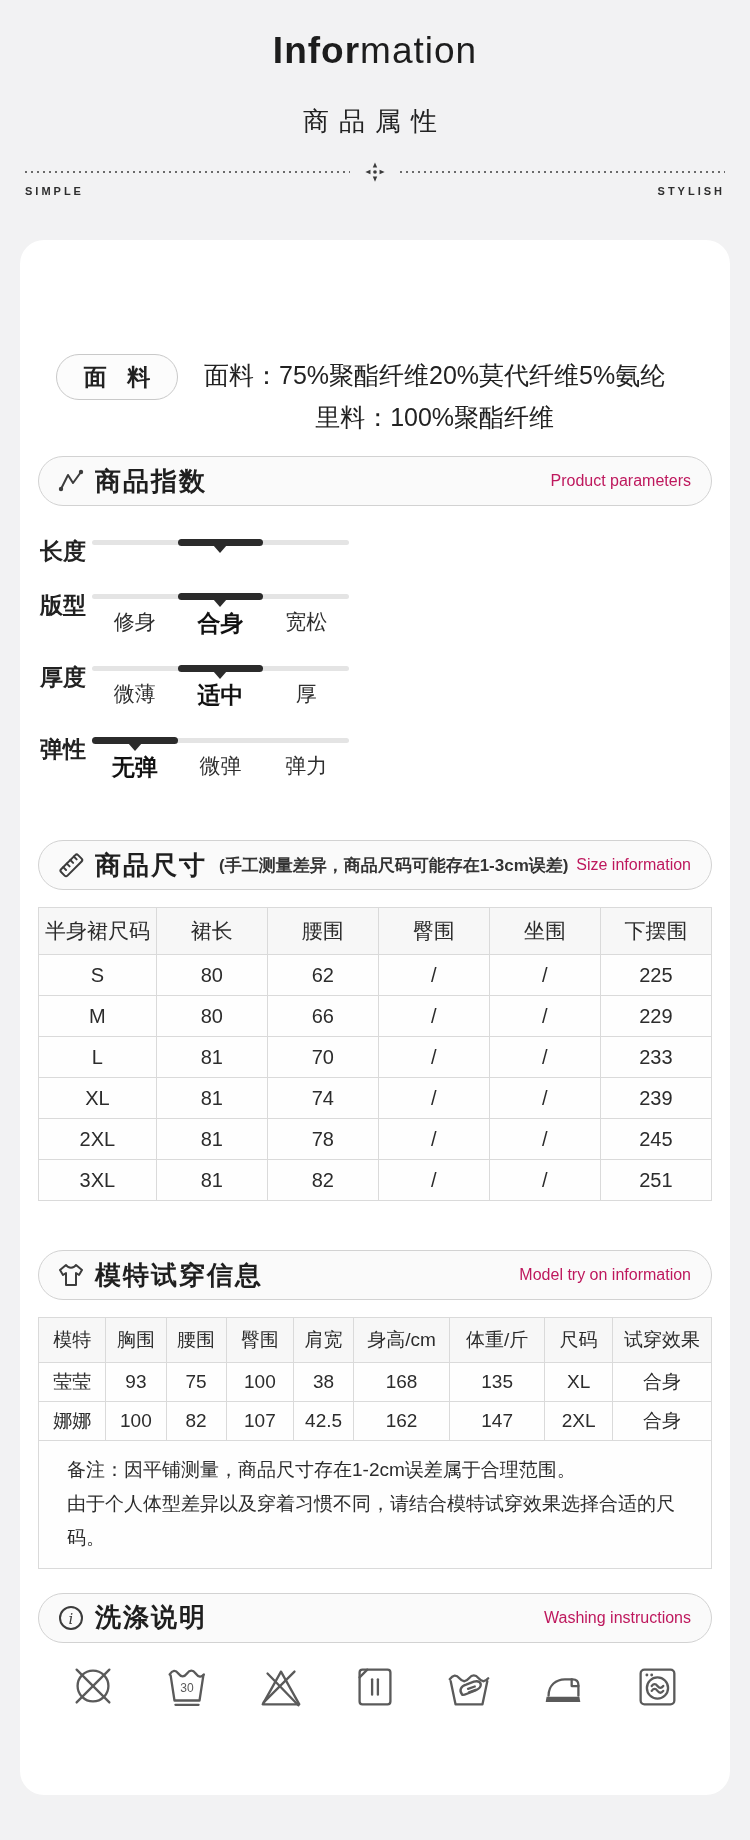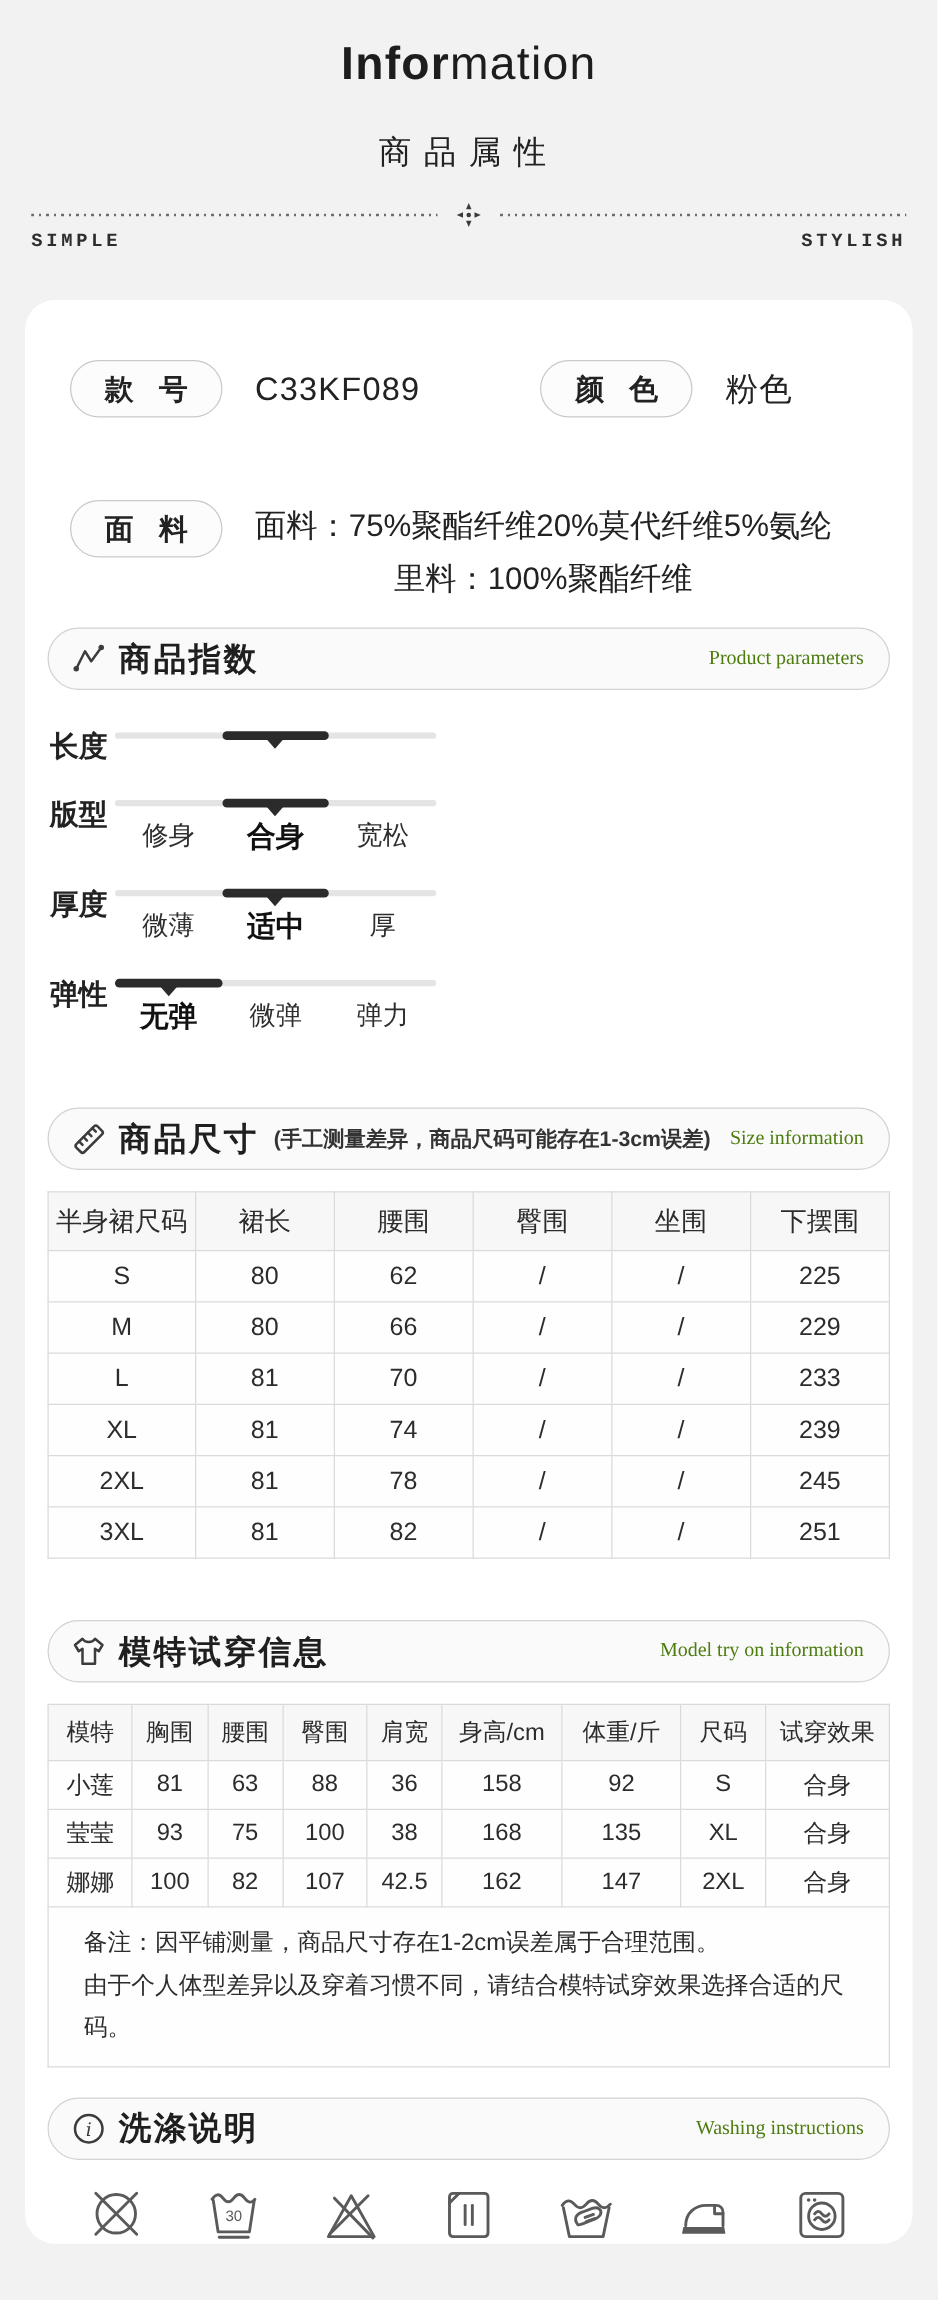--- a/index.html
+++ b/index.html
@@ -13,21 +13,21 @@
   
   .banner{padding-top:30px;text-align:center;}
   .banner-title{font-size:37px;letter-spacing:1px;color:#1d1d1d;}
   .banner-title .b{font-weight:700;}
   .banner-title .l{font-weight:400;}
   .banner-sub{margin-top:32px;font-size:26px;letter-spacing:10px;color:#222;font-weight:500;}
   .divider-row{margin-top:22px;display:flex;align-items:center;padding:0 25px;}
   .dotline{flex:1;height:2px;background:repeating-linear-gradient(90deg,#6a6a6a 0 2px,transparent 2px 6px);}
   .div-icon{margin:0 14px;width:22px;height:22px;flex:0 0 auto;}
   .tag-row{display:flex;justify-content:space-between;padding:2px 25px 0 25px;}
-  .tag{font-size:15px;letter-spacing:3px;font-weight:700;color:#2e2e2e;font-family:Liberation Mono, monospace;}
+  .tag{font-size:11px;letter-spacing:3px;font-weight:700;color:#2e2e2e;}
   
   .card{
     position:absolute;left:20px;top:240px;width:710px;height:1555px;
     background:#ffffff;border-radius:24px;box-sizing:border-box;
     padding:48px 18px 0 18px;
   }
   
   .pill{
     display:inline-flex;align-items:center;justify-content:center;
     width:122px;height:46px;border:1.5px solid #c9c9c9;border-radius:26px;
@@ -42,21 +42,21 @@
   .fabric-lines{margin-left:26px;font-size:25px;line-height:42px;color:#222;text-align:center;}
   
   .sec-head{
     margin-top:18px;height:50px;border:1.5px solid #d2d2d2;border-radius:26px;
     background:#fafafa;display:flex;align-items:center;box-sizing:border-box;
     padding:0 20px 0 18px;
   }
   .sec-head .ic{width:28px;height:28px;flex:0 0 auto;margin-right:10px;}
   .sec-title{font-size:26px;font-weight:700;color:#1f1f1f;letter-spacing:2px;}
   .sec-note{font-size:17px;font-weight:700;color:#333;margin-left:12px;letter-spacing:0;}
-  .sec-en{margin-left:auto;font-size:16px;color:#4d7c0f;font-family:Liberation Serif, serif;}
+  .sec-en{margin-left:auto;font-size:16px;color:#be185d;}
   
   .params{margin-top:24px;display:flex;flex-wrap:wrap;column-gap:56px;row-gap:17px;padding:0 2px;}
   .param{display:flex;width:309px;}
   .param-label{width:52px;font-size:23px;font-weight:700;color:#222;padding-top:6px;flex:0 0 auto;}
   .param-body{flex:1;position:relative;padding-top:10px;}
   .ptrack{position:relative;height:5px;background:#e4e4e4;border-radius:3px;}
   .pactive{position:absolute;top:-1px;height:7px;width:33.33%;background:#2b2b2b;border-radius:4px;}
   .pmark{position:absolute;top:5px;width:0;height:0;border-left:7px solid transparent;border-right:7px solid transparent;border-top:8px solid #2b2b2b;transform:translateX(-50%);}
   .popts{display:flex;margin-top:9px;}
   .popt{flex:1;text-align:center;font-size:21px;color:#2e2e2e;}
@@ -97,28 +97,20 @@
   </svg>
   <div class="dotline"></div>
 </div>
 <div class="tag-row">
   <span class="tag">SIMPLE</span>
   <span class="tag">STYLISH</span>
 </div>
 
 <div class="card">
 
-  <div class="basic-row">
-    <span class="pill">款 号</span>
-    <span class="basic-val">C33KF089</span>
-    <span class="basic-right">
-      <span class="pill">颜 色</span>
-      <span class="basic-val">粉色</span>
-    </span>
-  </div>
 
   <div class="fabric-row">
     <span class="pill">面 料</span>
     <div class="fabric-lines">
       <div>面料：75%聚酯纤维20%莫代纤维5%氨纶</div>
       <div>里料：100%聚酯纤维</div>
     </div>
   </div>
 
   <div class="sec-head" style="margin-top:18px;">
@@ -296,31 +288,20 @@
           <th>臀围</th>
           <th>肩宽</th>
           <th>身高/cm</th>
           <th>体重/斤</th>
           <th>尺码</th>
           <th>试穿效果</th>
         </tr>
       </thead>
       <tbody>
         <tr>
-          <td>小莲</td>
-          <td>81</td>
-          <td>63</td>
-          <td>88</td>
-          <td>36</td>
-          <td>158</td>
-          <td>92</td>
-          <td>S</td>
-          <td>合身</td>
-        </tr>
-        <tr>
           <td>莹莹</td>
           <td>93</td>
           <td>75</td>
           <td>100</td>
           <td>38</td>
           <td>168</td>
           <td>135</td>
           <td>XL</td>
           <td>合身</td>
         </tr>

